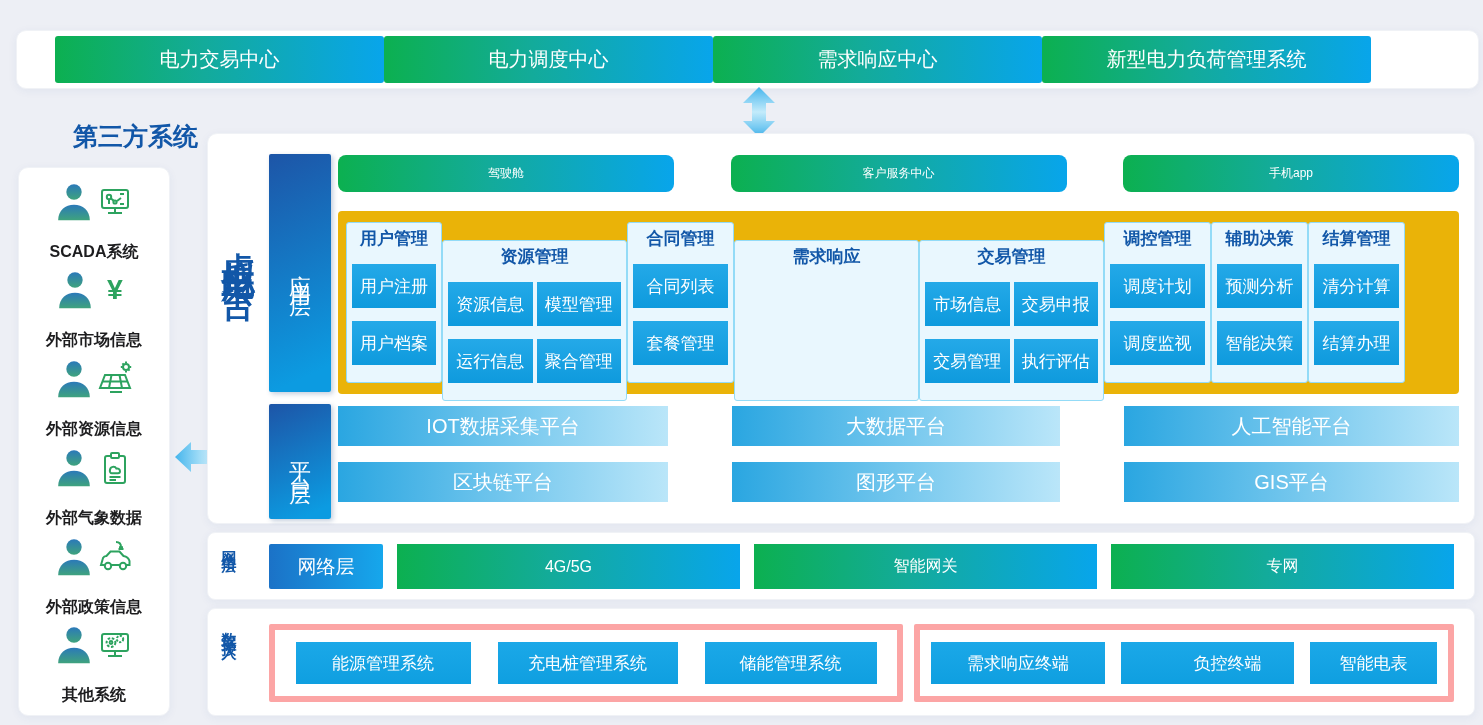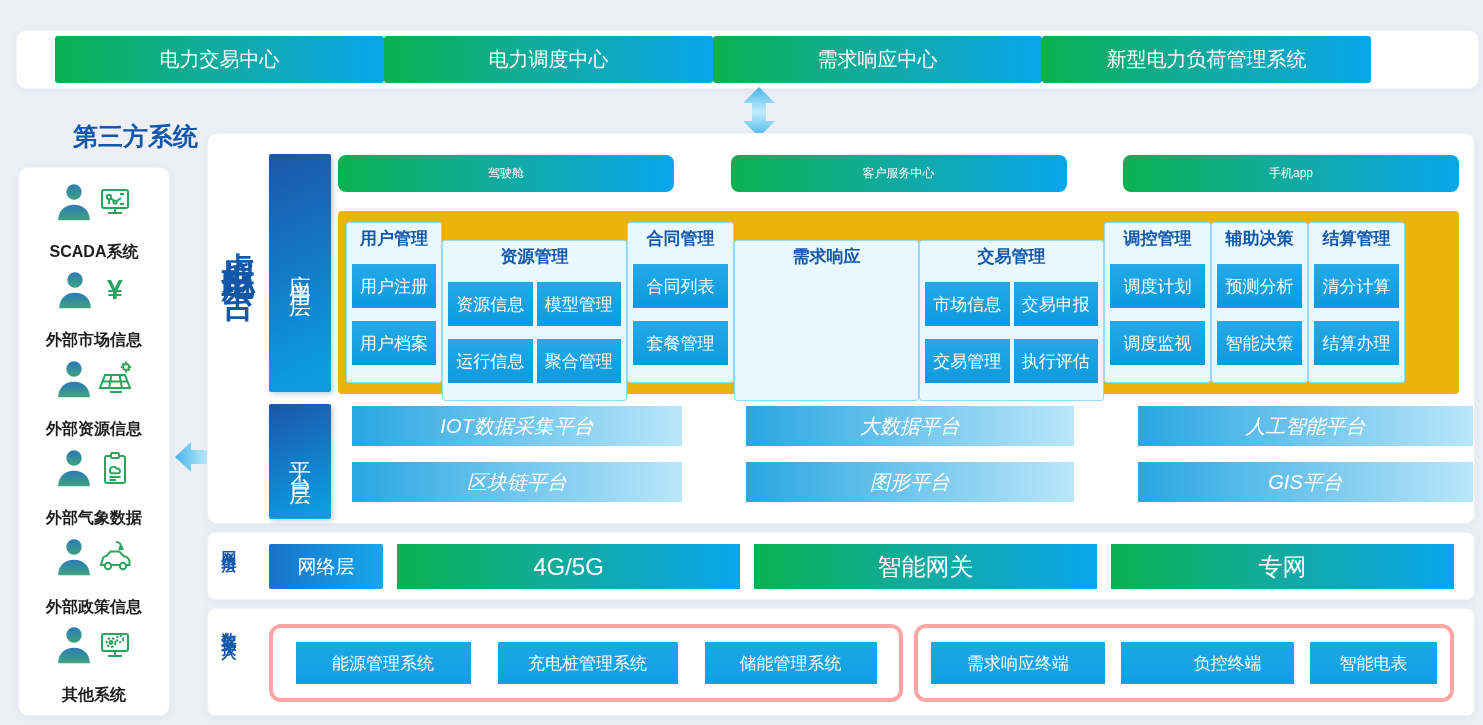--- a/index.html
+++ b/index.html
@@ -59,42 +59,42 @@
   }
   .g-w1 { width:96px; } .g-w2 { width:185px;margin-top:36px; } .g-w3 { width:107px; } .g-w4 { width:97px; }
   .group-title { font-size:17px; font-weight:bold; color:#1257a8; text-align:center; line-height:24px; white-space:nowrap; }
   .group-body { flex:1; display:flex; flex-direction:column; justify-content:space-evenly; }
   .cell-row { display:flex; gap:4px; }
   .cell {
     flex:1; height:44px; background:linear-gradient(180deg,#24a9e8 0%,#0e9add 100%);
     color:#fff; font-size:17px; display:flex; align-items:center; justify-content:center; white-space:nowrap;
   }
   .plat-grid {
-    position:absolute; left:144px; top:272px; width:1121px;
-    display:grid; grid-template-columns:330px 328px 335px; column-gap:64px; row-gap:16px;font-style:italic;
+    position:absolute; left:130px; top:272px; width:1121px;
+    display:grid; grid-template-columns:330px 328px 335px; column-gap:64px; row-gap:16px;
   }
   .plat-item {
     height:40px; font-size:20px; color:#fff;
     background:linear-gradient(90deg,#2aa6e1 0%,#bae6f9 100%);
   }
   
   .network-card { left:207px; top:532px; width:1268px; height:68px; border-radius:8px; }
   .side-label {
     position:absolute; left:13px; writing-mode:vertical-rl; text-orientation:upright;
     font-size:15px; font-weight:bold; color:#1257a8; letter-spacing:4px; line-height:16px;
   }
   .net-label { top:6px; }
   .net-row { position:absolute; left:61px; top:11px; display:flex; gap:14px; }
   .net-badge { width:114px; height:45px; font-size:19px; color:#fff; background:linear-gradient(90deg,#1b72c7 0%,#16a7ec 100%); border-radius:2px; }
-  .net-item { width:343px; height:45px; font-size:24px; }
+  .net-item { width:343px; height:45px; font-size:16px; }
   
   .data-card { left:207px; top:608px; width:1268px; height:108px; border-radius:8px; }
   .data-label { top:11px; }
   .access-box {
-    position:absolute; top:15px; height:78px; border:4px solid #fca5a5; border-radius:12px;
+    position:absolute; top:15px; height:78px; border:6px solid #fca5a5; border-radius:2px;
     display:flex; align-items:center; justify-content:center;
   }
   .box-left { left:61px; width:634px; gap:27px; }
   .box-right { left:706px; width:540px; gap:16px; }
   .data-cell {
     height:42px; background:linear-gradient(180deg,#1ba8e8 0%,#0f9fe0 100%);
     color:#fff; font-size:17px;
   }
   .dc-1 { width:175px; } .dc-2 { width:180px; } .dc-3 { width:172px; }
   .dc-4 { width:174px; } .dc-5 { width:173px;padding-left:40px; } .dc-6 { width:127px; }

